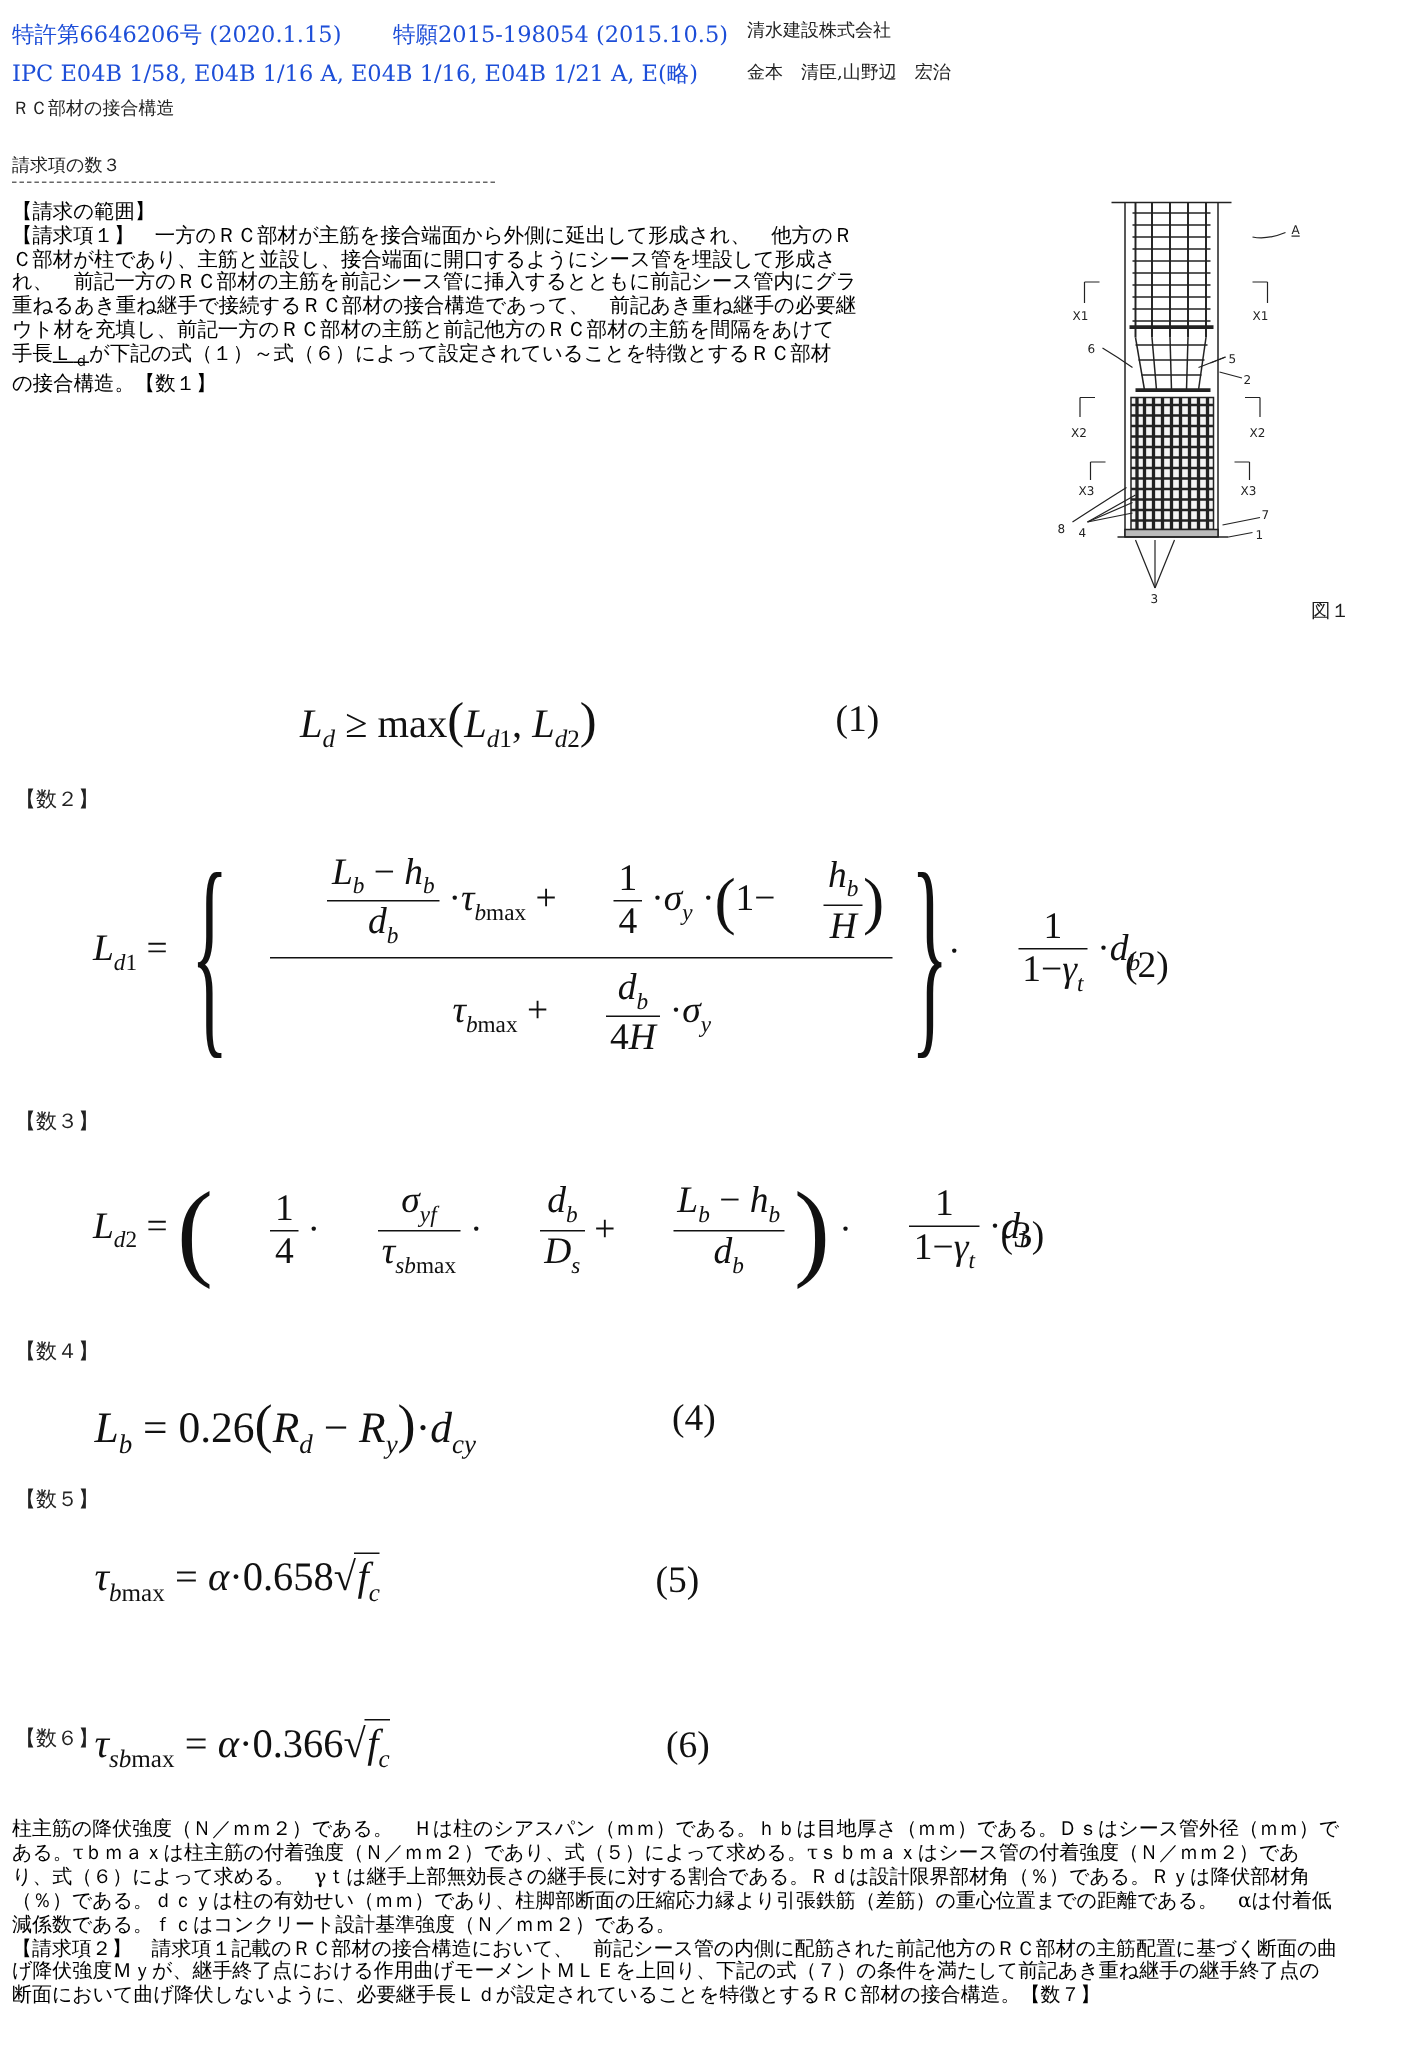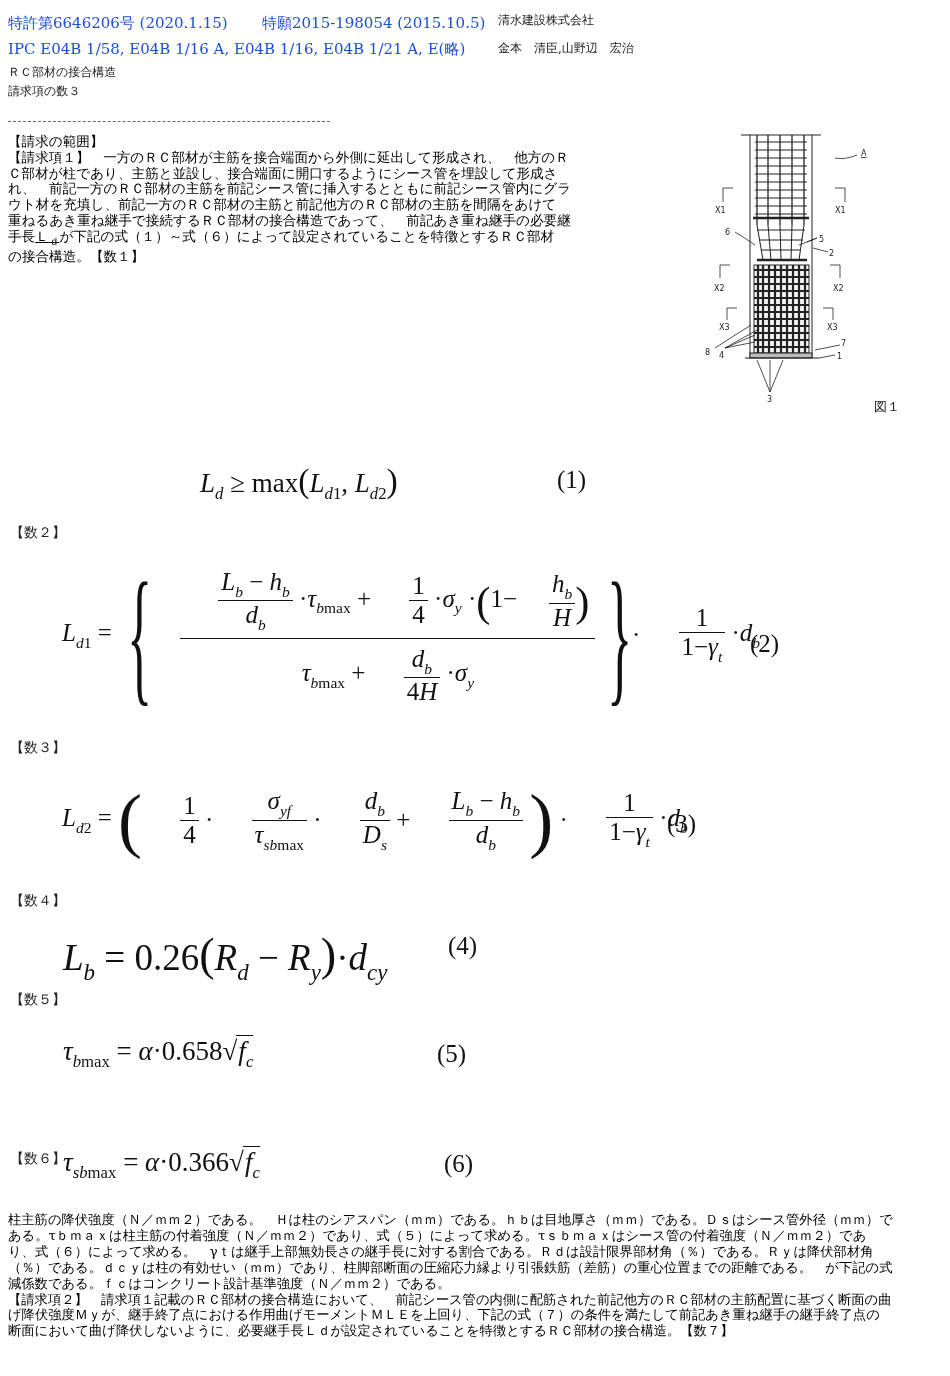--- a/index.html
+++ b/index.html
@@ -6,21 +6,21 @@
   html, body { width: 950px; height: 1376px; background: #ffffff; overflow: hidden; }
   body { position: relative; color: #1a1a1a; font-family: "DejaVu Serif", "Liberation Serif", serif; }
 
   .hdr { position: absolute; white-space: nowrap; }
   .hdr-small { font-size: 15px; color: #1d4ed8; }
   .hdr-large { font-size: 12px; color: #222; }
   #h-patent { left: 8px; top: 14px; }
   #h-app { left: 262px; top: 14px; }
   #h-ipc { left: 8px; top: 40px; }
   #h-title { left: 8px; top: 64px; }
-  #h-claims { left: 8px; top: 83px; }
+  #h-claims { left: 8px; top: 102px; }
   #h-company { left: 498px; top: 12px; }
   #h-inventors { left: 498px; top: 40px; }
   .divider { position: absolute; left: 8px; top: 121px; width: 322px; border-top: 1px dashed #666; }
 
   .body-text { position: absolute; font-size: 13.6px; line-height: 15.8px; color: #000000; }
   #claim1 { left: 8px; top: 134px; width: 580px; }
   #claim1 .line { display: block; white-space: nowrap; }
   .sub { font-size: 0.78em; vertical-align: -0.35em; }
   .u { text-decoration: underline; }
 
@@ -51,22 +51,22 @@
 <div id="h-claims" class="hdr hdr-large">請求項の数３</div>
 <div id="h-company" class="hdr hdr-large">清水建設株式会社</div>
 <div id="h-inventors" class="hdr hdr-large">金本　清臣,山野辺　宏治</div>
 <div class="divider"></div>
 
 <div id="claim1" class="body-text">
   <span class="line">【請求の範囲】</span>
   <span class="line">【請求項１】　一方のＲＣ部材が主筋を接合端面から外側に延出して形成され、　他方のＲ</span>
   <span class="line">Ｃ部材が柱であり、主筋と並設し、接合端面に開口するようにシース管を埋設して形成さ</span>
   <span class="line">れ、　前記一方のＲＣ部材の主筋を前記シース管に挿入するとともに前記シース管内にグラ</span>
+  <span class="line">重ねるあき重ね継手で接続するＲＣ部材の接合構造であって、　前記あき重ね継手の必要継</span>
   <span class="line">ウト材を充填し、前記一方のＲＣ部材の主筋と前記他方のＲＣ部材の主筋を間隔をあけて</span>
-  <span class="line">重ねるあき重ね継手で接続するＲＣ部材の接合構造であって、　前記あき重ね継手の必要継</span>
   <span class="line"><span>手長</span><span class="u"><span>Ｌ</span><span class="sub">ｄ</span></span><span>が下記の式（１）～式（６）によって設定されていることを特徴とするＲＣ部材</span></span>
   <span class="line">の接合構造。【数１】</span>
 </div>
 
 <svg id="figure" viewBox="0 0 220 290" xmlns="http://www.w3.org/2000/svg" font-family="DejaVu Sans, sans-serif" font-size="8" fill="#222">
   <g stroke="#222" fill="none">
     <line x1="46" y1="5" x2="126" y2="5" stroke-width="1"></line>
     <line x1="55" y1="5" x2="55" y2="228" stroke-width="1"></line>
     <line x1="117" y1="5" x2="117" y2="228" stroke-width="1"></line>
     <g stroke-width="1.3">
@@ -210,39 +210,39 @@
   <span style="vertical-align:middle;">+</span>
   <span class="frac"><span class="num"><i>L</i><span class="msub">b</span> − <i>h</i><span class="msub">b</span></span><span><i>d</i><span class="msub">b</span></span></span>
   <span style="display:inline-block; vertical-align:middle; font-size:72px; line-height:80px;">)</span>
   <span style="vertical-align:middle;">·</span>
   <span class="frac"><span class="num">1</span><span>1−<i>γ</i><span class="msub">t</span></span></span>
   <span style="display:inline-block; vertical-align:middle;">·<i>d</i><span class="msub">b</span></span>
 </div>
 <div class="eqno" style="left:667px; top:810px;">(3)</div>
 
 <div class="eq-label" style="top:892px;">【数４】</div>
-<div class="math" style="left:63px; top:928px; font-size:37px;">
+<div class="math" style="left:63px; top:928px; font-size:29px;">
   <i>L</i><span class="msub">b</span> = <span>0.26</span><span style="font-size:1.25em;">(</span><i>R</i><span class="msub">d</span> − <i>R</i><span class="msub">y</span><span style="font-size:1.25em;">)</span>·<i>d</i><span class="msub">cy</span>
 </div>
 <div class="eqno" style="left:448px; top:932px;">(4)</div>
 
 <div class="eq-label" style="top:991px;">【数５】</div>
 <div class="math" style="left:63px; top:1035px; font-size:27px;">
   <i>τ</i><span class="msub">b</span><span class="msubn">max</span> = <i>α</i>·<span>0.658</span>√<span class="sqrt"><i>f</i><span class="msub">c</span></span>
 </div>
 <div class="eqno" style="left:437px; top:1040px;">(5)</div>
 
 <div class="eq-label" style="top:1150px;">【数６】</div>
 <div class="math" style="left:63px; top:1146px; font-size:27px;">
   <i>τ</i><span class="msub">sb</span><span class="msubn">max</span> = <i>α</i>·<span>0.366</span>√<span class="sqrt"><i>f</i><span class="msub">c</span></span>
 </div>
 <div class="eqno" style="left:444px; top:1150px;">(6)</div>
 
 <div id="footer-text" class="body-text" style="font-size:13.3px; line-height:15.9px;">
   <span class="line">柱主筋の降伏強度（Ｎ／ｍｍ２）である。　Ｈは柱のシアスパン（ｍｍ）である。ｈｂは目地厚さ（ｍｍ）である。Ｄｓはシース管外径（ｍｍ）で</span>
   <span class="line">ある。τｂｍａｘは柱主筋の付着強度（Ｎ／ｍｍ２）であり、式（５）によって求める。τｓｂｍａｘはシース管の付着強度（Ｎ／ｍｍ２）であ</span>
   <span class="line">り、式（６）によって求める。　γｔは継手上部無効長さの継手長に対する割合である。Ｒｄは設計限界部材角（％）である。Ｒｙは降伏部材角</span>
-  <span class="line">（％）である。ｄｃｙは柱の有効せい（ｍｍ）であり、柱脚部断面の圧縮応力縁より引張鉄筋（差筋）の重心位置までの距離である。　が下記の式</span>
+  <span class="line">（％）である。ｄｃｙは柱の有効せい（ｍｍ）であり、柱脚部断面の圧縮応力縁より引張鉄筋（差筋）の重心位置までの距離である。　αは付着低</span>
   <span class="line">減係数である。ｆｃはコンクリート設計基準強度（Ｎ／ｍｍ２）である。</span>
   <span class="line">【請求項２】　請求項１記載のＲＣ部材の接合構造において、　前記シース管の内側に配筋された前記他方のＲＣ部材の主筋配置に基づく断面の曲</span>
   <span class="line">げ降伏強度Ｍｙが、継手終了点における作用曲げモーメントＭＬＥを上回り、下記の式（７）の条件を満たして前記あき重ね継手の継手終了点の</span>
   <span class="line">断面において曲げ降伏しないように、必要継手長Ｌｄが設定されていることを特徴とするＲＣ部材の接合構造。【数７】</span>
 </div>
 
 </body></html>

